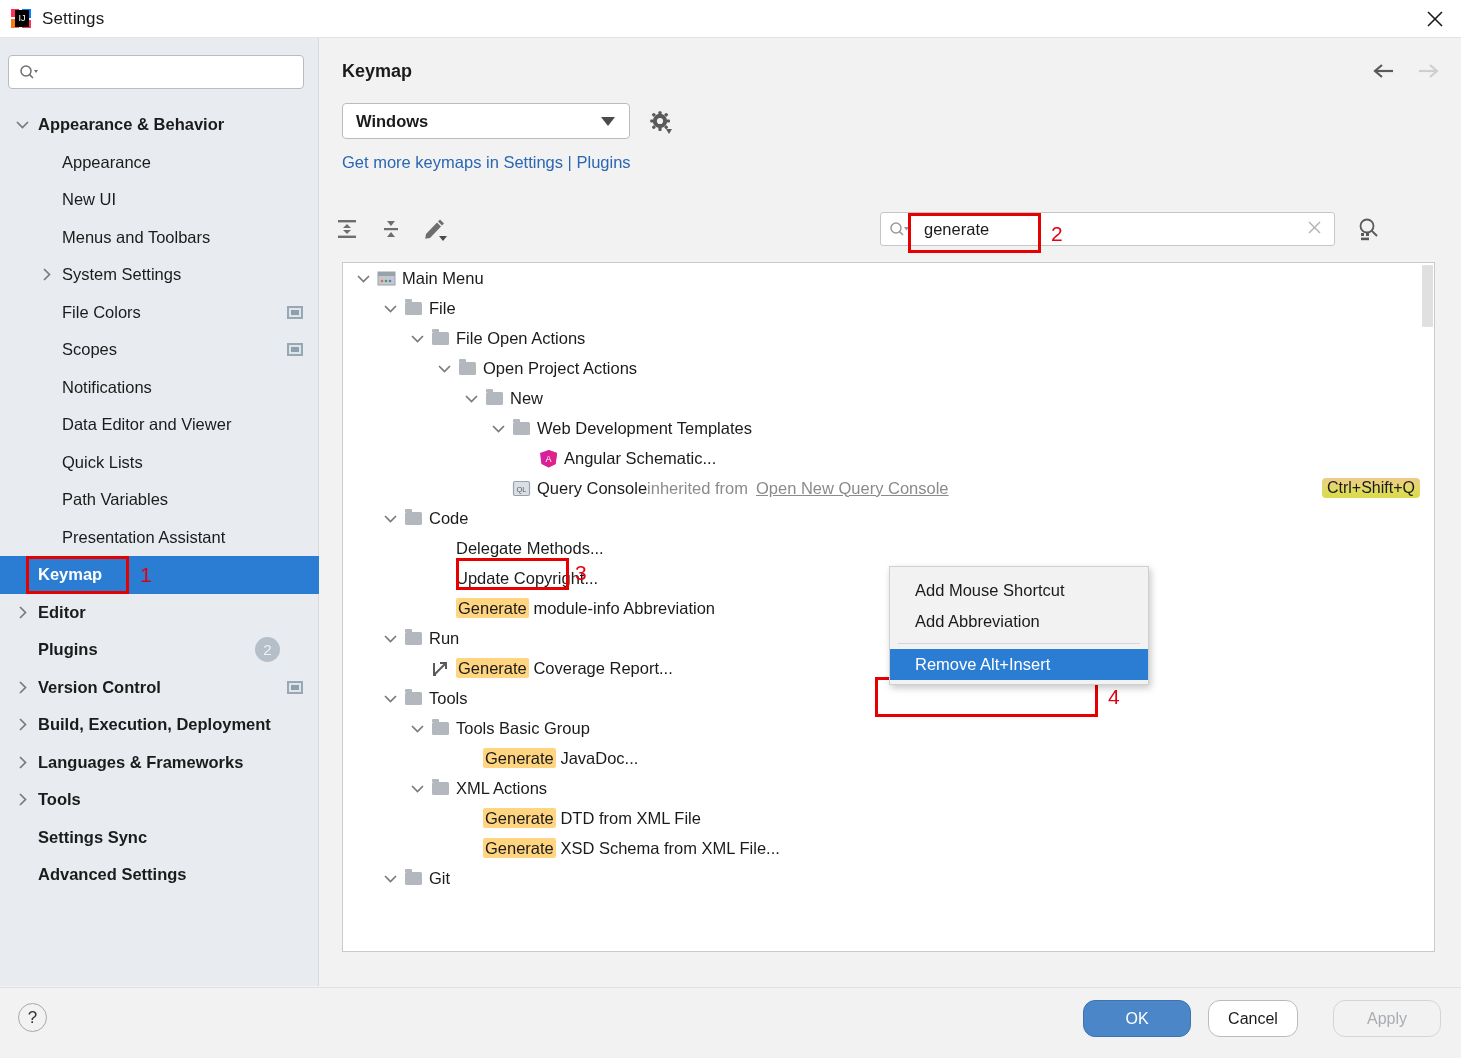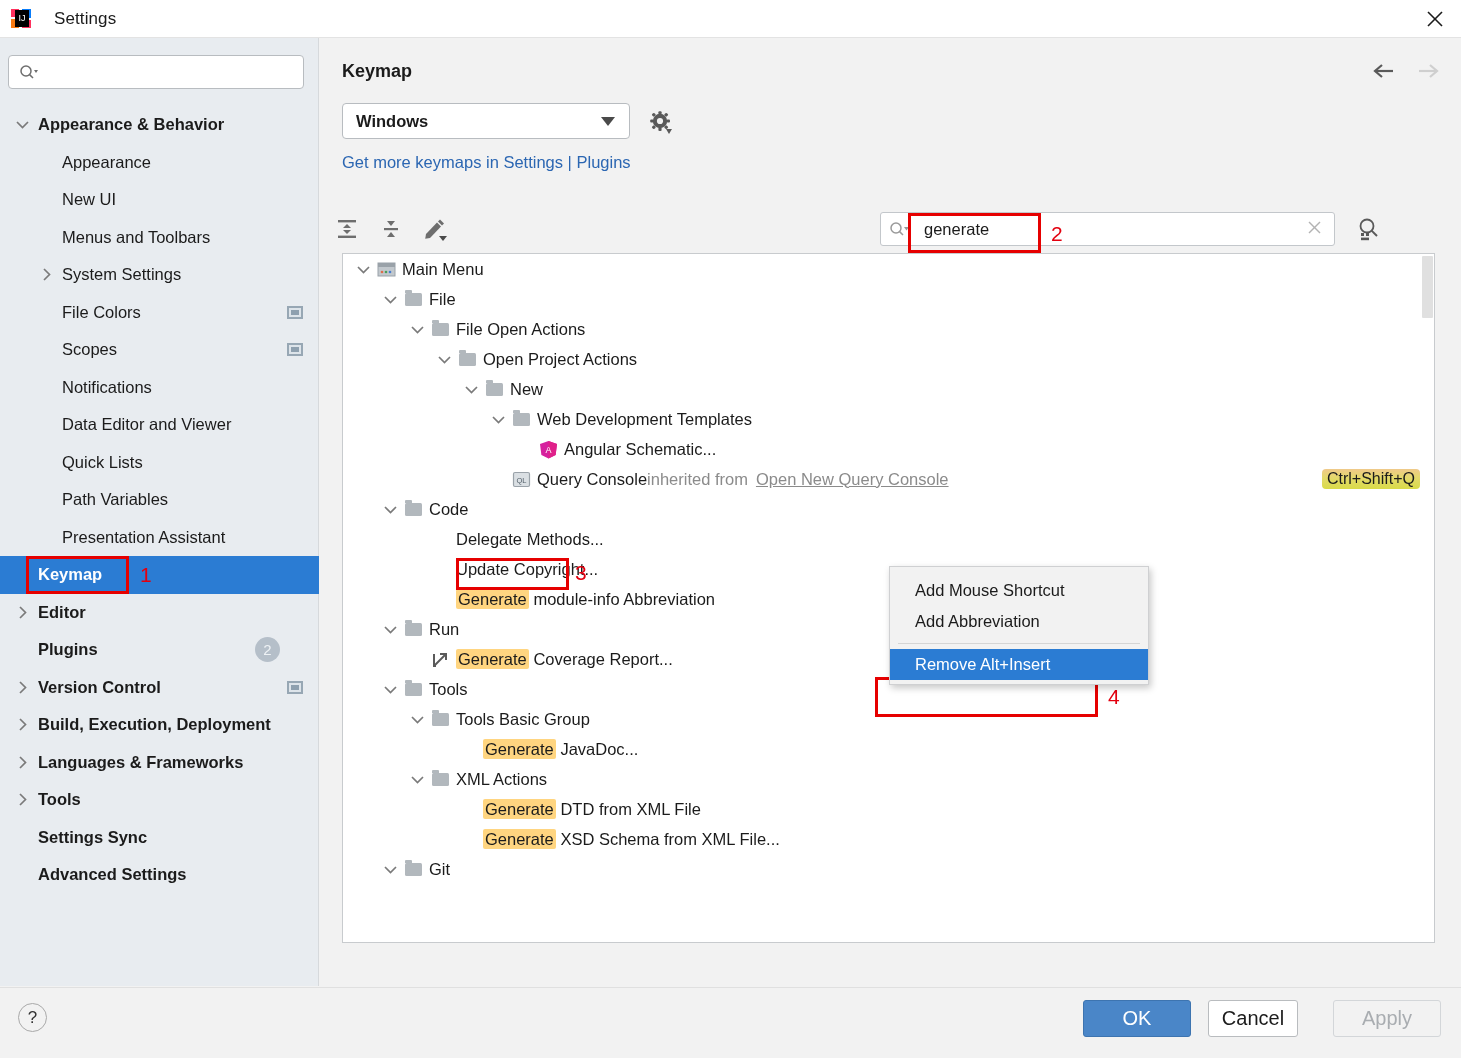--- a/index.html
+++ b/index.html
@@ -12,21 +12,21 @@
   }
 
   
   .titlebar {
     position: absolute; left: 0; top: 0; width: 1461px; height: 38px;
     background: #ffffff; border-bottom: 1px solid #e3e3e3;
     display: flex; align-items: center;
   }
   .tb-logo { width: 24px; height: 24px; margin-left: 10px; position: relative; }
   .tb-title {
-    margin-left: 20px; font-size: 17px; color: #1b1b1b; letter-spacing: .1px;
+    margin-left: 8px; font-size: 17px; color: #1b1b1b; letter-spacing: .1px;
   }
   .tb-close {
     position: absolute; right: 0; top: 0; width: 52px; height: 38px;
     display: flex; align-items: center; justify-content: center;
     cursor: default;
   }
   .tb-close svg { display: block; }
 
   
   .sidebar {
@@ -107,21 +107,21 @@
   .find-field .mag2 { margin-left: 8px; display:flex; }
   .find-field .fval { margin-left: 13px; font-size: 16.5px; color: #1b1b1b; }
   .find-field .clearx { position: absolute; right: 12px; }
   .kb-find-btn {
     position: absolute; left: 1032px; top: 6px; width: 32px; height: 30px;
     display:flex; align-items:center; justify-content:center;
   }
 
   
   .tree-wrap {
-    position: absolute; left: 22px; top: 215px; width: 1093px; height: 690px;
+    position: absolute; left: 22px; top: 224px; width: 1093px; height: 690px;
     background: #ffffff; border: 1px solid #c8cbce; overflow: hidden;
   }
   .tree-inner { position: absolute; left: 0; top: 0; right: 0; }
   .trow {
     height: 30px; display: flex; align-items: center; position: relative;
     font-size: 16.5px; color: #1b1b1b; white-space: nowrap; cursor: default;
   }
   .trow.sel { background: #d4d4d4; }
   .tw { width: 16px; height: 16px; display:flex; align-items:center; justify-content:center; flex:0 0 16px; }
   .tw.empty { visibility: hidden; }
@@ -163,23 +163,23 @@
     position: absolute; left: 0; top: 987px; width: 1461px; height: 71px;
     background: #f2f2f2; border-top: 1px solid #e0e0e0;
   }
   .help-btn {
     position: absolute; left: 18px; top: 15px; width: 29px; height: 29px;
     border: 1px solid #a9a9a9; border-radius: 50%;
     display: flex; align-items: center; justify-content: center;
     font-size: 17px; color: #333; background: #f2f2f2;
   }
   .btn {
-    position: absolute; top: 12px; height: 37px; border-radius: 3px;
+    position: absolute; top: 12px; height: 37px; border-radius: 12px;
     display: flex; align-items: center; justify-content: center;
-    font-size: 20px; cursor: default;
+    font-size: 16px; cursor: default;
   }
   .btn-ok { left: 1083px; width: 108px; background: #4a86c8; color: #fff; border: 1px solid #3d74b0; }
   .btn-cancel { left: 1208px; width: 90px; background: #fff; color: #1b1b1b; border: 1px solid #b9bcbf; }
   .btn-apply { left: 1333px; width: 108px; background: #f2f2f2; color: #a9adb1; border: 1px solid #d3d6d9; }
 </style>
 </head>
 <body>
 
 <div class="titlebar">
   <span class="tb-logo">

